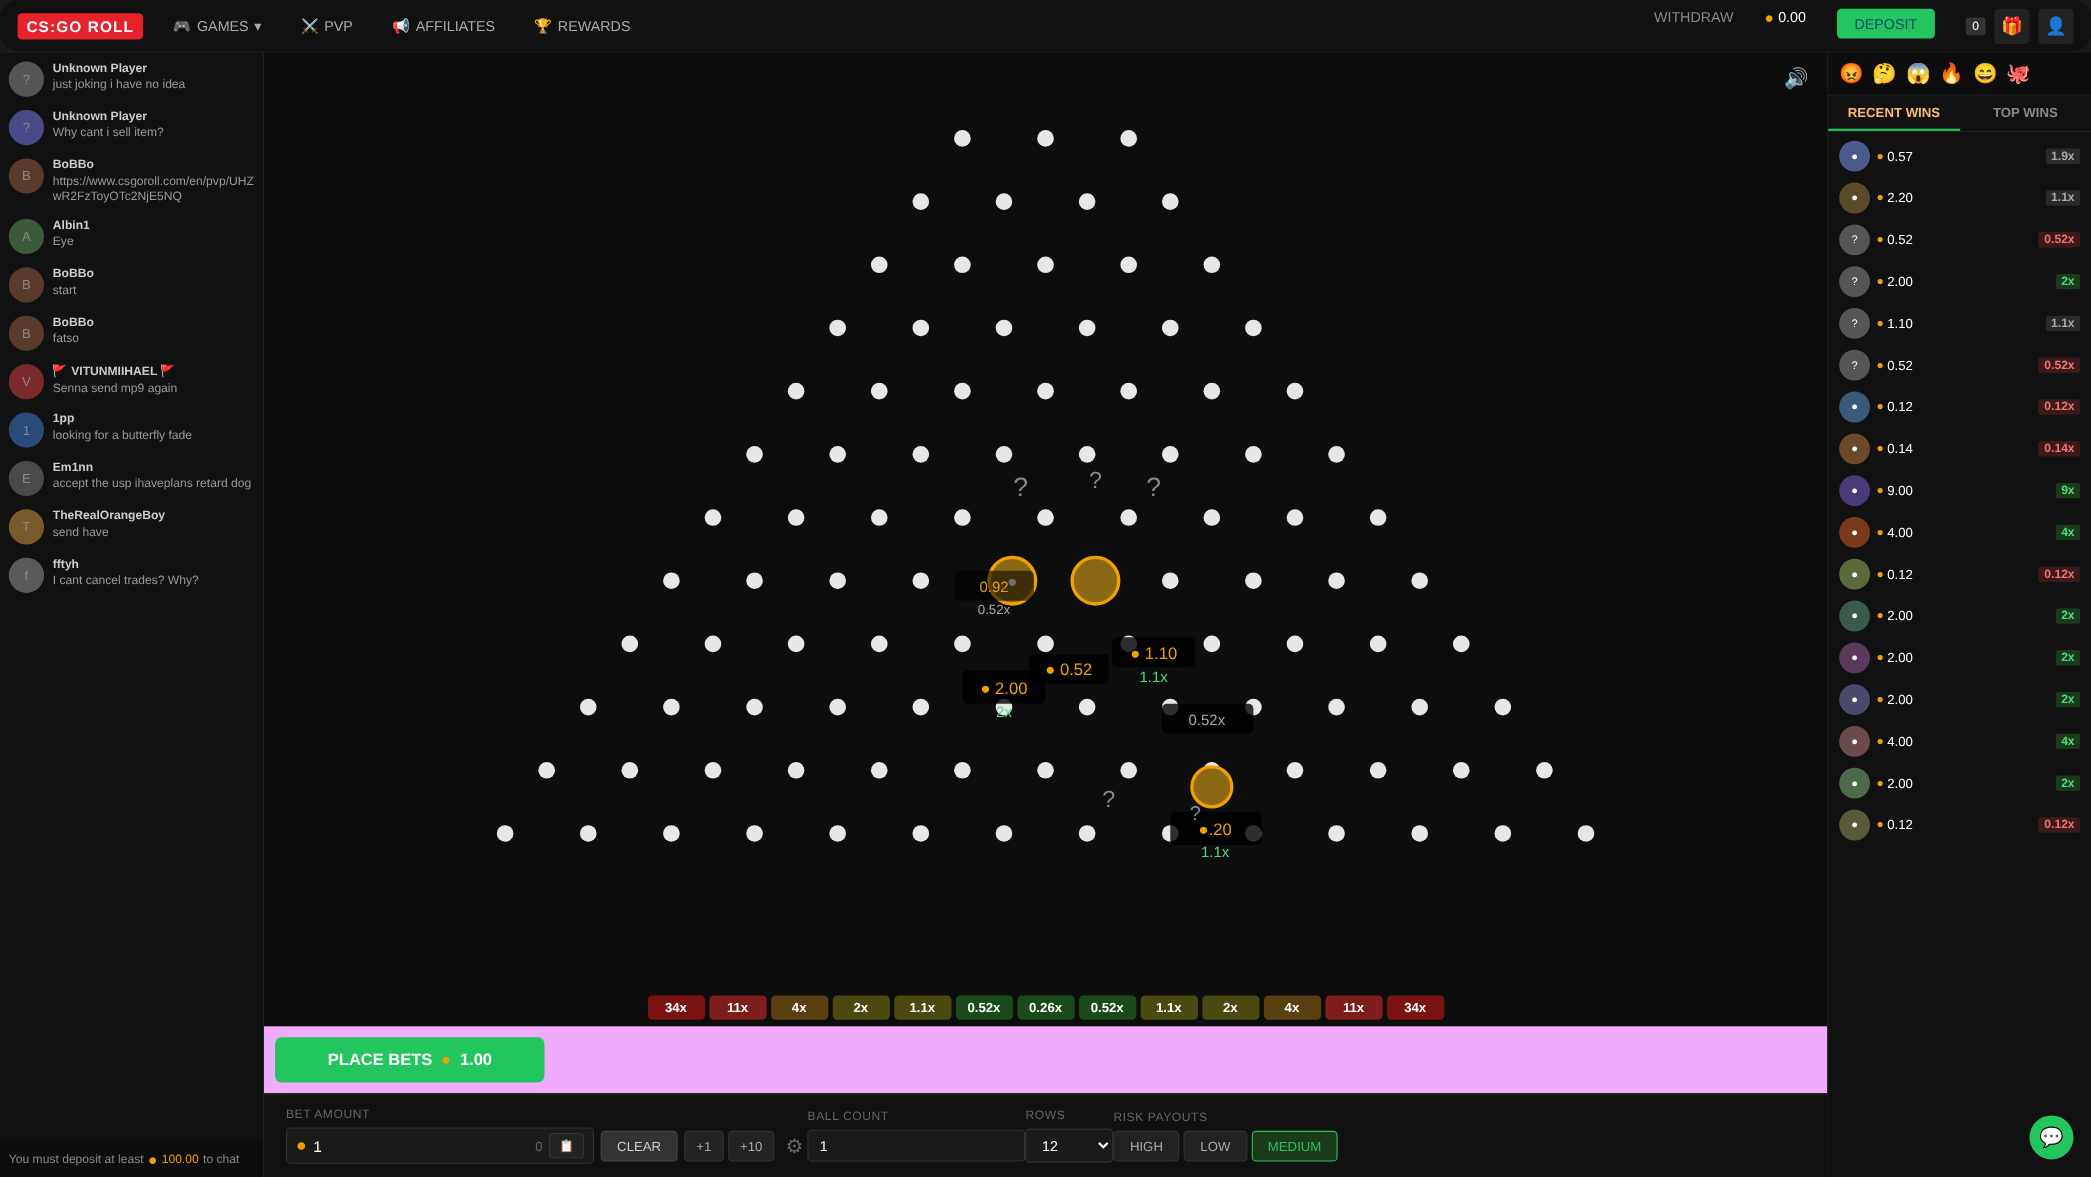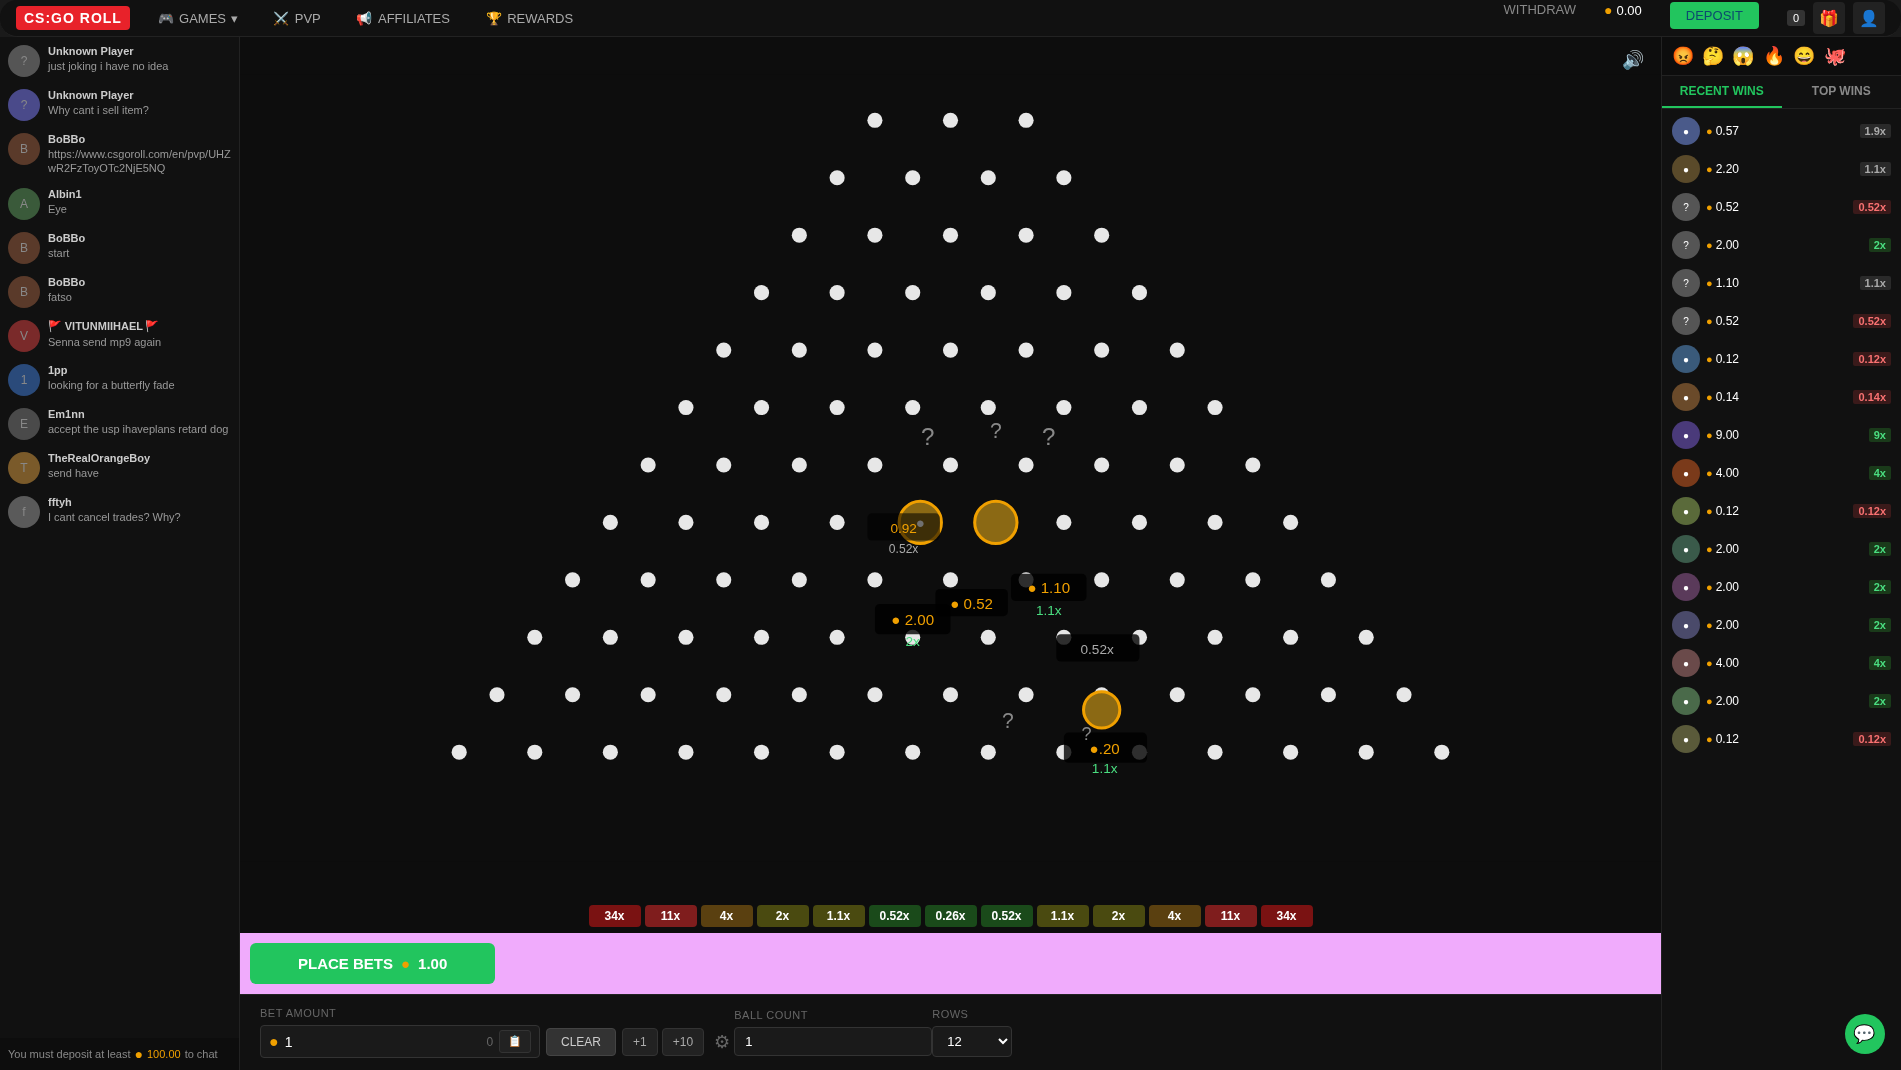--- a/index.html
+++ b/index.html
@@ -10,21 +10,21 @@
       width: 1901px;
       height: 1070px;
       overflow: hidden;
       display: flex;
       flex-direction: column;
     }
 
     
     .header {
       background: #111;
-      height: 37px;
+      height: 48px;
       display: flex;
       align-items: center;
       padding: 0 16px;
       gap: 20px;
       border-bottom: 1px solid #222;
       flex-shrink: 0;
       z-index: 10;
       border-radius: 17px;
     }
     .logo {
@@ -378,21 +378,21 @@
       flex: 1;
       text-align: center;
       padding: 8px;
       font-size: 12px;
       font-weight: bold;
       cursor: pointer;
       color: #888;
       border-bottom: 2px solid transparent;
     }
     .wins-tab.active {
-      color: #22c55e;
+      color: #fdba74;
       border-bottom-color: #22c55e;
     }
     .wins-list {
       flex: 1;
       overflow-y: auto;
       padding: 4px;
     }
     .wins-list::-webkit-scrollbar { width: 4px; }
     .wins-list::-webkit-scrollbar-track { background: #111; }
     .wins-list::-webkit-scrollbar-thumb { background: #333; }
@@ -793,20 +793,28 @@
         <div class="bet-label">ROWS</div>
         <select class="select-input">
           <option>8</option>
           <option>10</option>
           <option selected="">12</option>
           <option>14</option>
           <option>16</option>
         </select>
       </div>
 
+      <div class="bet-section">
+        <div class="bet-label">RISK PAYOUTS</div>
+        <div class="risk-btns">
+          <button class="risk-btn">HIGH</button>
+          <button class="risk-btn">LOW</button>
+          <button class="risk-btn active">MEDIUM</button>
+        </div>
+      </div>
     </div>
   </div>
 
   <div class="right-sidebar">
     <div class="emoji-row">
       <button class="emoji-btn">😡</button>
       <button class="emoji-btn">🤔</button>
       <button class="emoji-btn">😱</button>
       <button class="emoji-btn">🔥</button>
       <button class="emoji-btn">😄</button>

